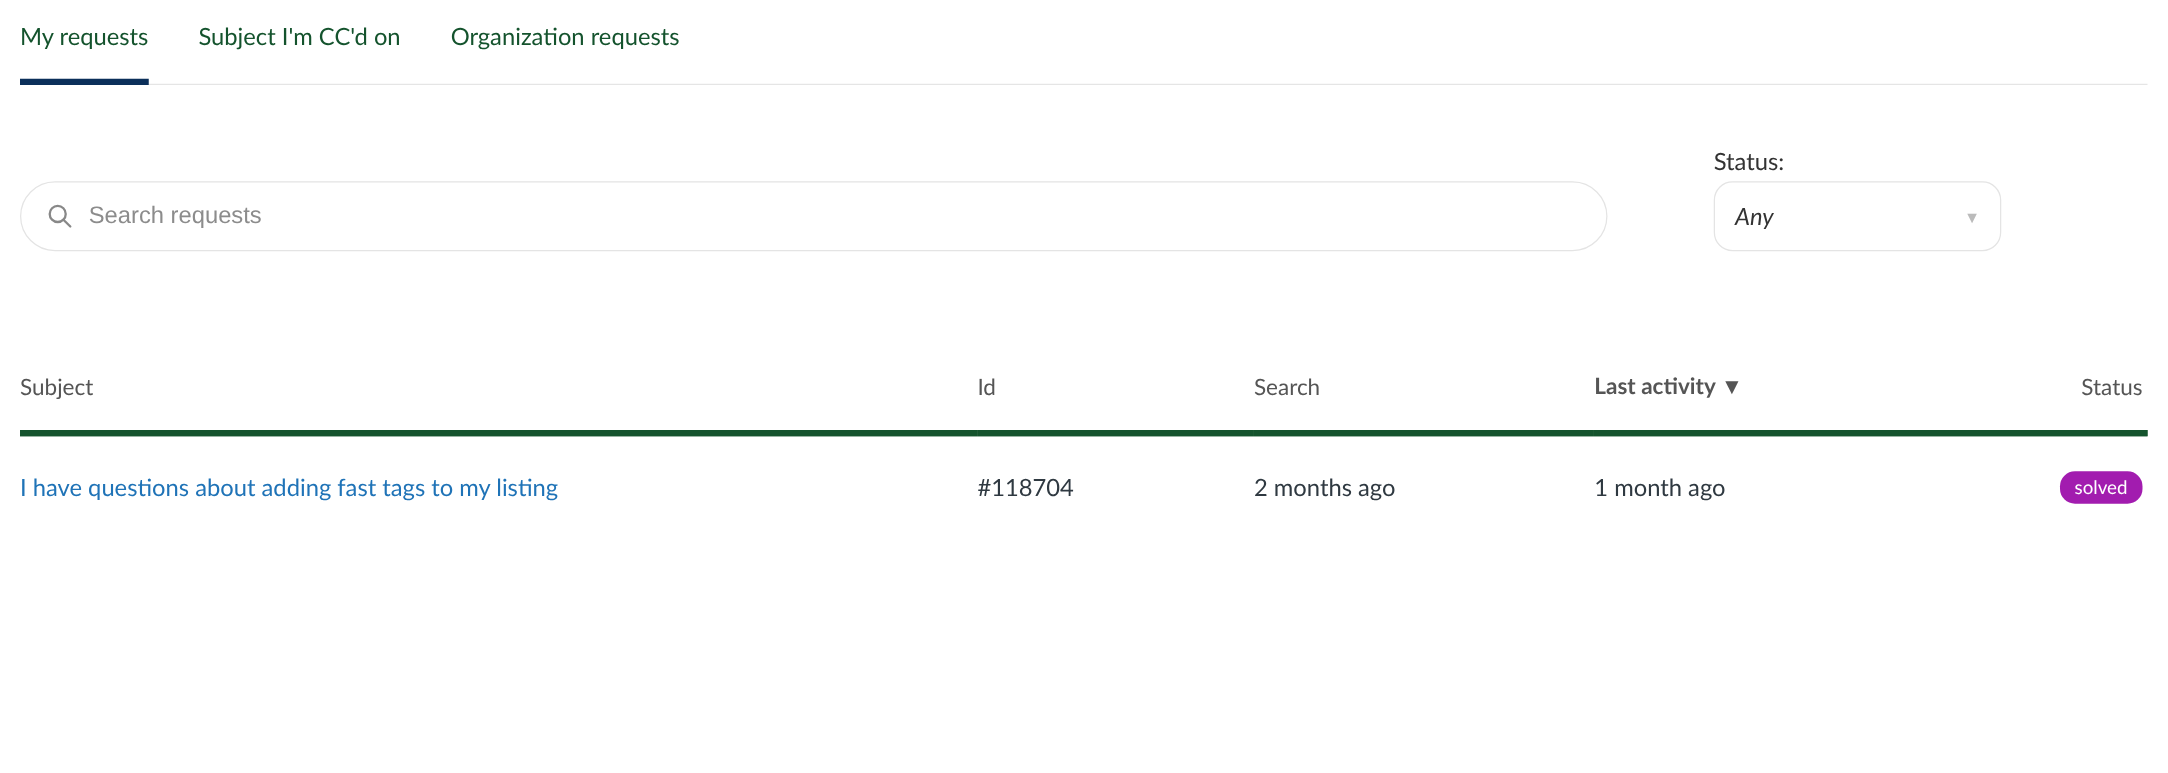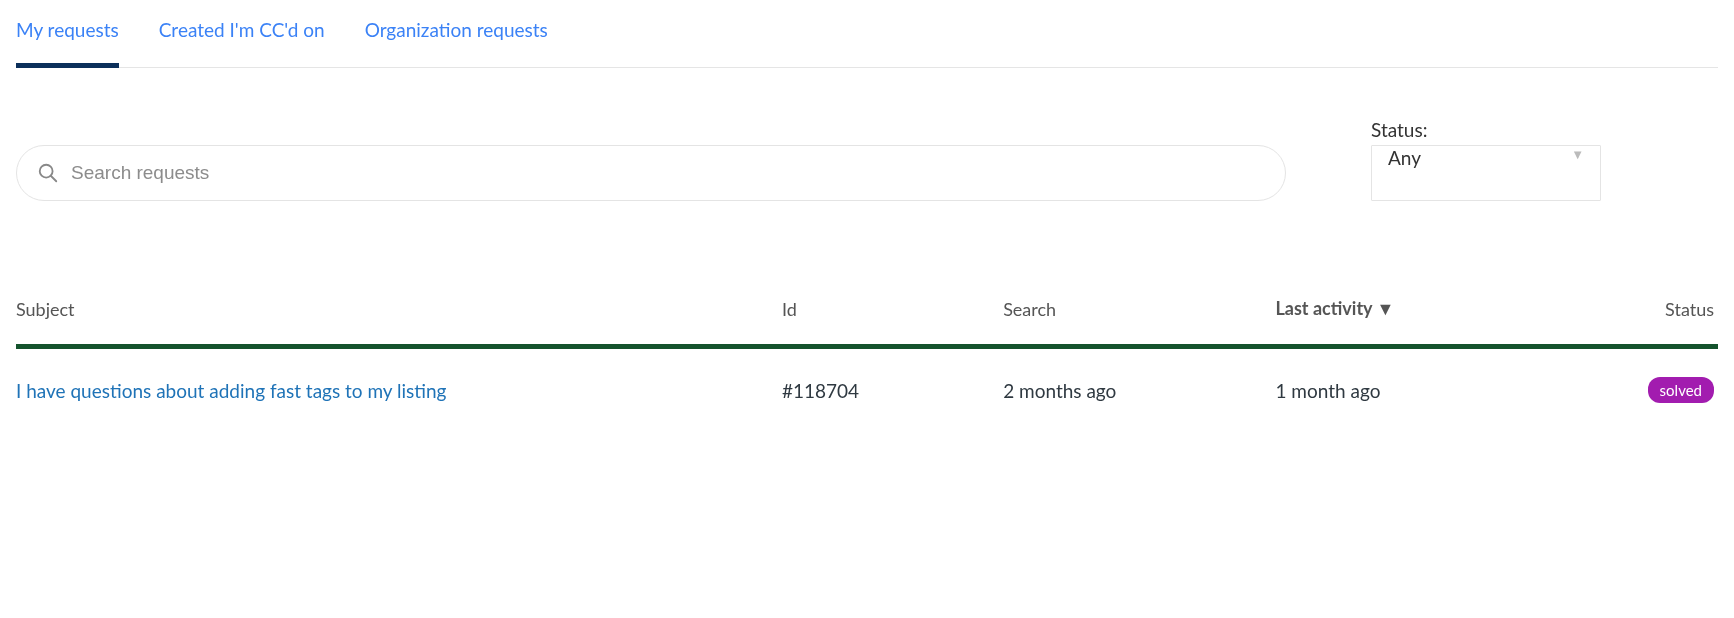--- a/index.html
+++ b/index.html
@@ -14,21 +14,21 @@
 
     
     .tabs {
       display: flex;
       gap: 40px;
       border-bottom: 1px solid #e5e5e5;
     }
     .tab {
       padding: 0 0 26px 0;
       cursor: pointer;
-      color: #3b82f6;
+      color: #14532d;
       font-size: 19px;
       position: relative;
     }
     .tab.active::after {
       content: "";
       position: absolute;
       left: 0; right: 0; bottom: -1px;
       height: 5px;
       background: #0b2f5a;
     }
@@ -58,27 +58,29 @@
       color: #333;
       width: 100%;
       background: transparent;
     }
     .search input::placeholder { color: #8c8c8c; }
 
     .status-group { flex: 0 0 auto; width: 230px; margin-left: 45px; }
     .status-label { color: #333; font-size: 19px; margin-bottom: 4px; display: block; }
     .select {
       border: 1px solid #e4e4e4;
-      border-radius: 1px;
+      border-radius: 15px;
       height: 56px;
       display: flex;
+      align-items: center;
       padding: 0 16px;
       justify-content: space-between;
       cursor: pointer;
       font-size: 19px;
+      font-style: italic;
     }
     .caret { color: #bbb; font-size: 13px; }
 
     
     table {
       width: 100%;
       margin-top: 80px;
       border-collapse: collapse;
     }
     th {
@@ -118,21 +120,21 @@
     .col-activity { width: 16%; }
     .col-status { width: 10%; }
   </style>
 </head>
 <body>
 
 <div class="wrap">
 
   <div class="tabs">
     <div class="tab active">My requests</div>
-    <div class="tab">Created I'm CC'd on</div>
+    <div class="tab">Subject I'm CC'd on</div>
     <div class="tab">Organization requests</div>
   </div>
 
   <div class="filters">
     <div class="search">
       <svg width="22" height="22" viewBox="0 0 24 24" fill="none" stroke="#888" stroke-width="2" stroke-linecap="round">
         <circle cx="10" cy="10" r="7"></circle>
         <line x1="21" y1="21" x2="15" y2="15"></line>
       </svg>
       <input type="text" placeholder="Search requests" style="">

